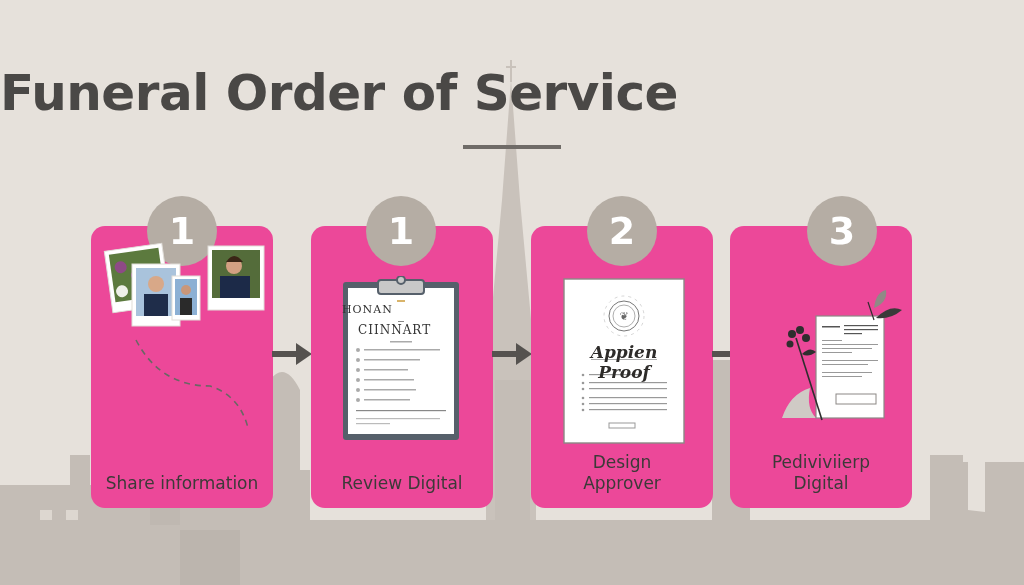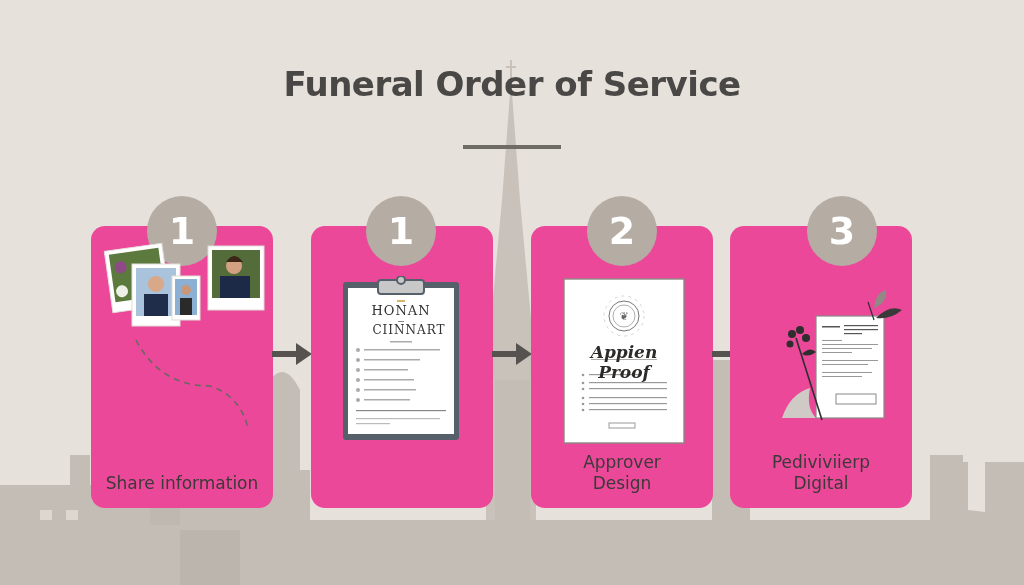--- a/index.html
+++ b/index.html
@@ -6,21 +6,21 @@
     html, body { width: 1024px; height: 585px; overflow: hidden; }
     body {
       position: relative;
       background: #e6e1db;
       font-family: "DejaVu Sans", "Liberation Sans", sans-serif;
       color: #3d3b39;
     }
     .bg-layer { position: absolute; left: 0; top: 0; width: 1024px; height: 585px; }
     .title {
       position: absolute; left: 0; top: 64px; width: 1024px;
-      text-align: center; font-size: 34px; font-weight: bold;
+      font-size: 50px; font-weight: bold;
       color: #4a4846; letter-spacing: -0.5px; z-index: 2;
     }
     .title-rule {
       position: absolute; left: 463px; top: 145px; width: 98px; height: 4px;
       background: #6f6b67; z-index: 2;
     }
     .card {
       position: absolute; top: 226px; width: 182px; height: 282px;
       background: #ec4899; border-radius: 14px; z-index: 3;
     }
@@ -101,20 +101,21 @@
   <path d="M36,104 Q60,150 110,150 Q140,160 148,192" fill="none" stroke="#6a6764" stroke-width="1.6" stroke-dasharray="6,5"></path>
 </svg>
 
 <svg class="arrow" style="left:272px;" viewBox="0 0 40 22">
   <rect x="0" y="8" width="26" height="6" fill="#55524f"></rect>
   <polygon points="24,0 40,11 24,22" fill="#55524f"></polygon>
 </svg>
 
 <div class="card" style="left:311px;">
   <div class="card-label">
+    <div>Review Digital</div>
   </div>
 </div>
 <div class="badge" style="left:366px;">1</div>
 
 <div class="illus" style="left:342px;top:276px;width:118px;height:166px;">
   <svg width="118" height="166" viewBox="0 0 118 166" style="position:absolute;left:0;top:0;">
     <rect x="1" y="6" width="116" height="158" rx="3" fill="#56606b"></rect>
     <rect x="6" y="12" width="106" height="146" fill="#fff"></rect>
     <rect x="36" y="4" width="46" height="14" rx="3" fill="#c8c8c8" stroke="#56606b" stroke-width="2"></rect>
     <circle cx="59" cy="4" r="4" fill="#c8c8c8" stroke="#56606b" stroke-width="2"></circle>
@@ -132,33 +133,33 @@
         <rect x="22" y="103" width="50" height="1.5"></rect>
       <circle cx="16" cy="114" r="2"></circle>
         <rect x="22" y="113" width="52" height="1.5"></rect>
       <circle cx="16" cy="124" r="2"></circle>
         <rect x="22" y="123" width="46" height="1.5"></rect>
     </g>
     <rect x="14" y="134" width="90" height="1.2" fill="#888"></rect>
     <rect x="14" y="142" width="84" height="1.2" fill="#bbb"></rect>
     <rect x="14" y="147" width="34" height="1.2" fill="#bbb"></rect>
   </svg>
-  <div style="position:absolute;left:0;top:27px;width:118px;text-align:center;font-family:'DejaVu Serif',serif;font-size:13px;color:#333;letter-spacing:1px;">HONAN</div>
-  <div style="position:absolute;left:8px;top:47px;width:118px;text-align:center;font-family:'DejaVu Serif',serif;font-size:12px;color:#333;letter-spacing:1px;">CIINNART</div>
+  <div style="position:absolute;left:0;top:27px;width:118px;text-align:left;font-family:'DejaVu Serif',serif;font-size:11px;color:#333;letter-spacing:1px;">HONAN</div>
+  <div style="position:absolute;left:16px;top:47px;width:118px;text-align:left;font-family:'DejaVu Serif',serif;font-size:12px;color:#333;letter-spacing:1px;">CIINNART</div>
 </div>
 
 <svg class="arrow" style="left:492px;" viewBox="0 0 40 22">
   <rect x="0" y="8" width="26" height="6" fill="#55524f"></rect>
   <polygon points="24,0 40,11 24,22" fill="#55524f"></polygon>
 </svg>
 
 <div class="card" style="left:531px;">
   <div class="card-label">
+    <div>Design</div>
     <div>Approver</div>
-    <div>Design</div>
   </div>
 </div>
 <div class="badge" style="left:587px;">2</div>
 
 <div class="illus" style="left:563px;top:278px;width:122px;height:166px;">
   <svg width="122" height="166" viewBox="0 0 122 166" style="position:absolute;left:0;top:0;">
     <rect x="1" y="1" width="120" height="164" fill="#fff" stroke="#8c8885" stroke-width="1.4"></rect>
     <circle cx="61" cy="38" r="15" fill="none" stroke="#777" stroke-width="1"></circle>
     <circle cx="61" cy="38" r="11" fill="none" stroke="#999" stroke-width="0.8"></circle>
     <circle cx="61" cy="38" r="20" fill="none" stroke="#bbb" stroke-width="0.6" stroke-dasharray="3,4"></circle>

